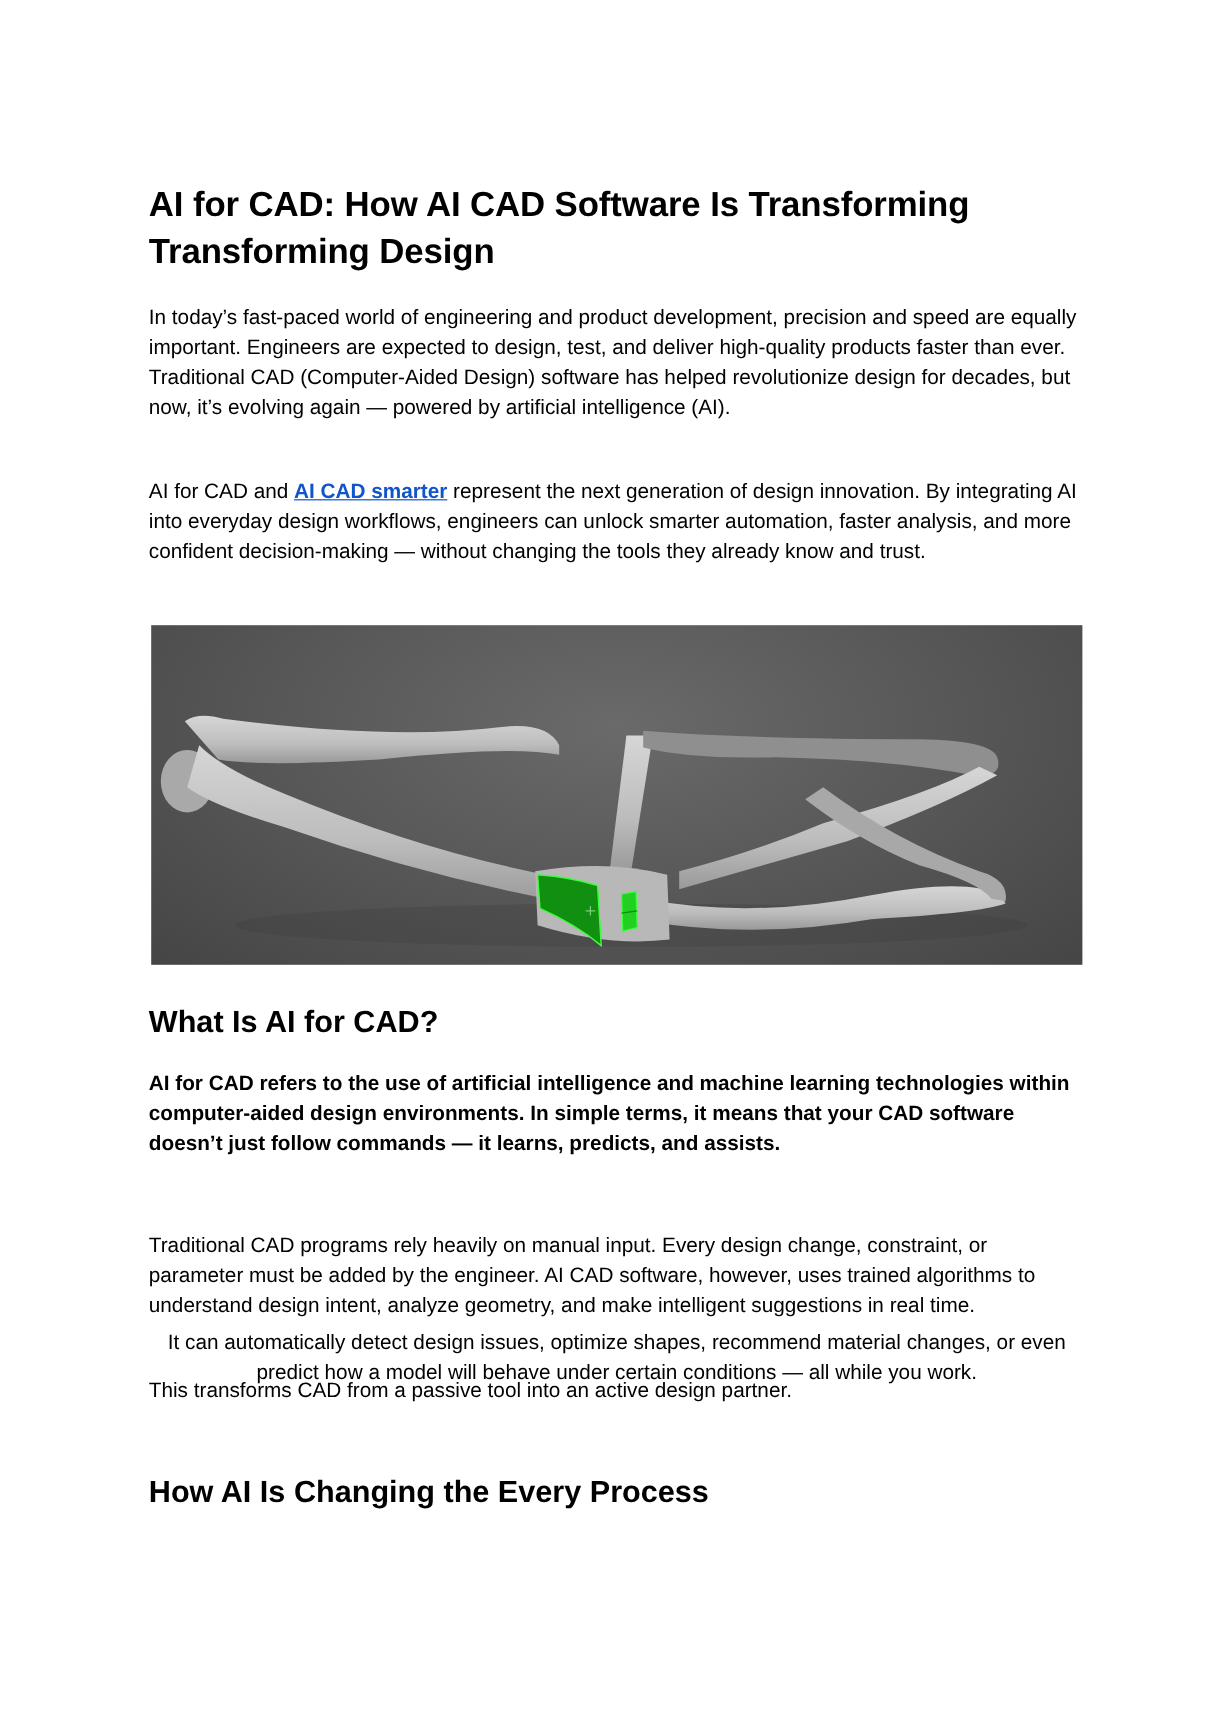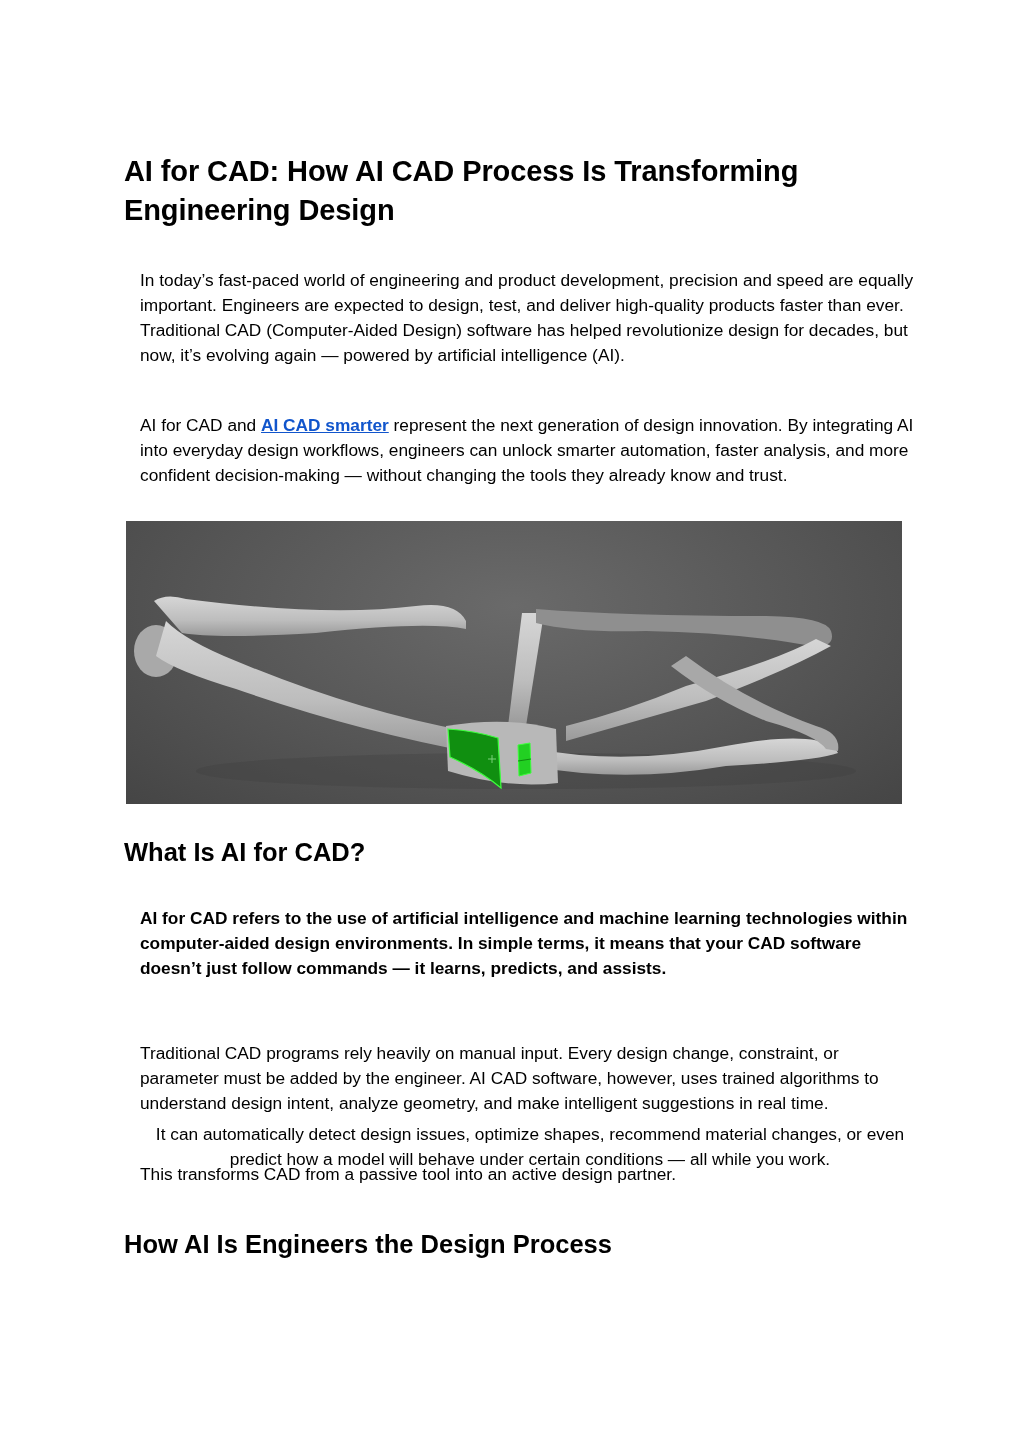--- a/index.html
+++ b/index.html
@@ -28,21 +28,21 @@
       margin: 0;
       font-size: 29px;
       font-weight: bold;
       line-height: 39px;
       letter-spacing: -0.1px;
       width: 760px;
     }
     p.para {
       position: absolute;
       left: 0;
-      margin: 16px;
+      margin: 0;
       font-size: 17.3px;
       line-height: 25px;
       width: 780px;
     }
     h2.section {
       position: absolute;
       left: 0;
       margin: 0;
       font-size: 25.5px;
       font-weight: bold;
@@ -62,21 +62,21 @@
       background: radial-gradient(ellipse at 50% 30%, #6a6a6a 0%, #565656 55%, #454545 100%);
       overflow: hidden;
     }
     .figure svg { display: block; }
   </style>
 </head>
 <body>
 
 <div class="page">
 
-  <h1 class="title">AI for CAD: How AI CAD Process Is Transforming Engineering Design</h1>
+  <h1 class="title">AI for CAD: How AI CAD Software Is Transforming Transforming Design</h1>
 
   <p class="para" style="top:252px;">In today’s fast-paced world of engineering and product development, precision and speed are equally important. Engineers are expected to design, test, and deliver high-quality products faster than ever. Traditional CAD (Computer-Aided Design) software has helped revolutionize design for decades, but now, it’s evolving again — powered by artificial intelligence (AI).</p>
 
   <p class="para" style="top:397px;"><span>AI for CAD and </span><a class="link" href="#">AI CAD smarter</a><span> represent the next generation of design innovation. By integrating AI into everyday design workflows, engineers can unlock smarter automation, faster analysis, and more confident decision-making — without changing the tools they already know and trust.</span></p>
 
   <div class="figure">
     <svg width="776" height="283" viewBox="0 0 776 283" xmlns="http://www.w3.org/2000/svg">
       <defs>
         <linearGradient id="tube" x1="0" y1="0" x2="0" y2="1">
           <stop offset="0" stop-color="#d6d6d6"></stop>
@@ -116,15 +116,15 @@
   <h2 class="section" style="top:836px;text-align:right;">What Is AI for CAD?</h2>
 
   <p class="para" style="top:890px;font-weight:bold;"><b>AI for CAD</b><span> refers to the use of artificial intelligence and machine learning technologies within computer-aided design environments. In simple terms, it means that your CAD software doesn’t just follow commands — it learns, predicts, and assists.</span></p>
 
   <p class="para" style="top:1025px;">Traditional CAD programs rely heavily on manual input. Every design change, constraint, or parameter must be added by the engineer. AI CAD software, however, uses trained algorithms to understand design intent, analyze geometry, and make intelligent suggestions in real time.</p>
 
   <p class="para" style="top:1106px;text-align:center;">It can automatically detect design issues, optimize shapes, recommend material changes, or even predict how a model will behave under certain conditions — all while you work.</p>
 
   <p class="para" style="top:1146px;">This transforms CAD from a passive tool into an active design partner.</p>
 
-  <h2 class="section" style="top:1228px;">How AI Is Engineers the Design Process</h2>
+  <h2 class="section" style="top:1228px;">How AI Is Changing the Every Process</h2>
 
 </div>
 
 </body></html>

